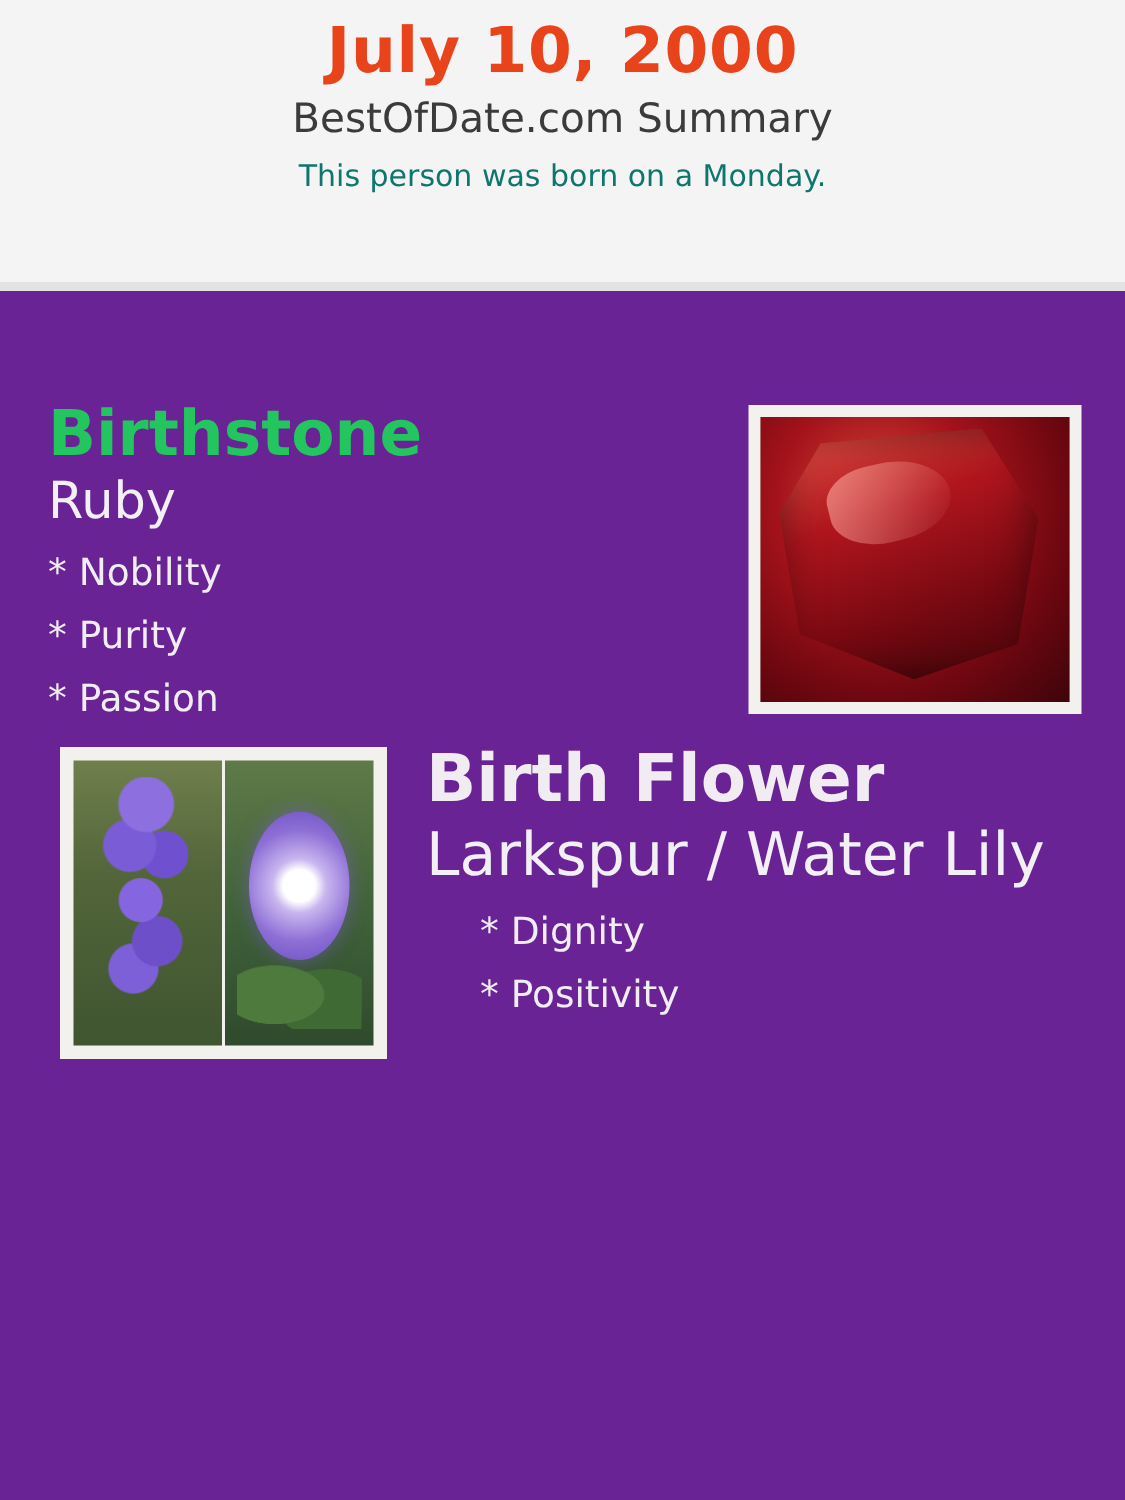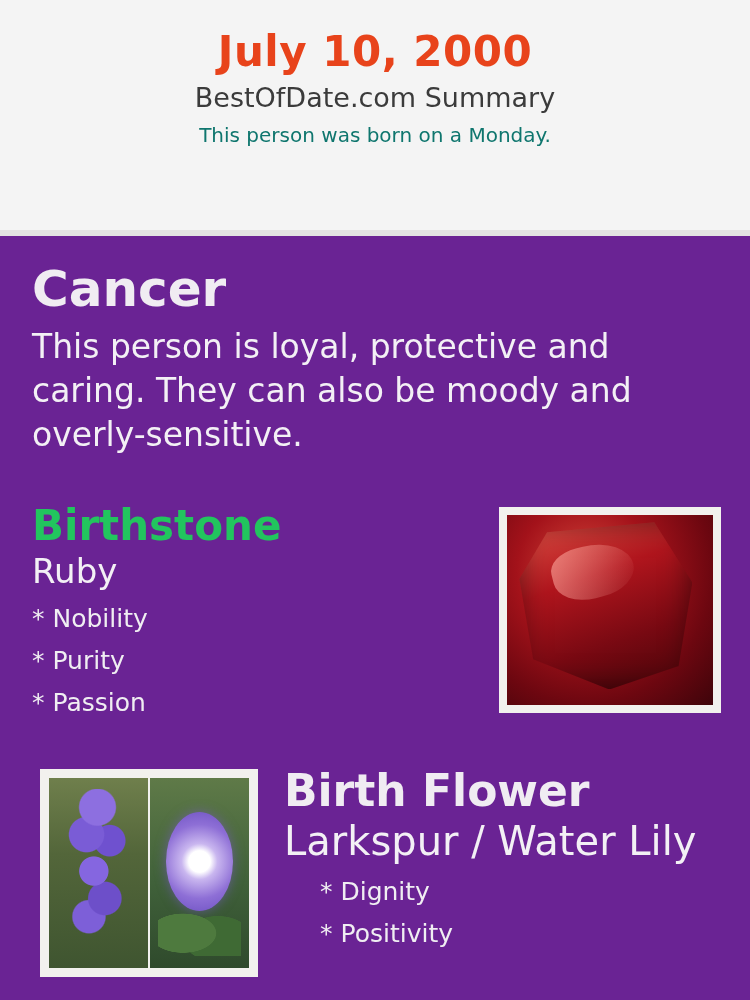--- a/index.html
+++ b/index.html
@@ -7,23 +7,23 @@
     width:750px; height:1000px;
     font-family:"DejaVu Sans", sans-serif;
     background:#ffffff;
     overflow:hidden;
   }
   .page { width:750px; height:1000px; position:relative; }
 
   
   .header {
     background:#f4f4f4;
-    height:230px;
+    height:188px;
     text-align:center;
-    padding-top:28px;
+    padding-top:10px;
   }
   .header-date {
     color:#e8431b;
     font-size:42px;
     font-weight:bold;
     line-height:1.15;
     letter-spacing:0.5px;
   }
   .header-sub {
     color:#3b3b3b;
@@ -121,21 +121,20 @@
     position:absolute;
     left:22%; top:16%;
     width:40%; height:28%;
     background:linear-gradient(120deg,rgba(255,170,160,.65),rgba(255,120,110,0));
     transform:rotate(-14deg);
     border-radius:40% 60% 50% 50%;
   }
 
   
   .flower-section {
-    margin-top:34px;
     position:relative;
     min-height:210px;
   }
   .flower-photo {
     position:absolute;
     left:8px;
     top:2px;
     width:218px;
     height:208px;
     background:#f2f1ee;
@@ -212,24 +211,20 @@
 
   <div class="header">
     <div class="header-date">July 10, 2000</div>
     <div class="header-sub">BestOfDate.com Summary</div>
     <div class="header-note">This person was born on a Monday.</div>
   </div>
   <div class="header-rule"></div>
 
   <div class="body">
 
-    <div>
-      <div class="zodiac-title">Cancer</div>
-      <div class="zodiac-desc">This person is loyal, protective and caring. They can also be moody and overly-sensitive.</div>
-    </div>
 
     <div class="stone-section">
       <div class="stone-title">Birthstone</div>
       <div class="stone-name">Ruby</div>
       <div class="bullet">* Nobility</div>
       <div class="bullet">* Purity</div>
       <div class="bullet">* Passion</div>
 
       <div class="stone-photo">
         <div class="inner"></div>

